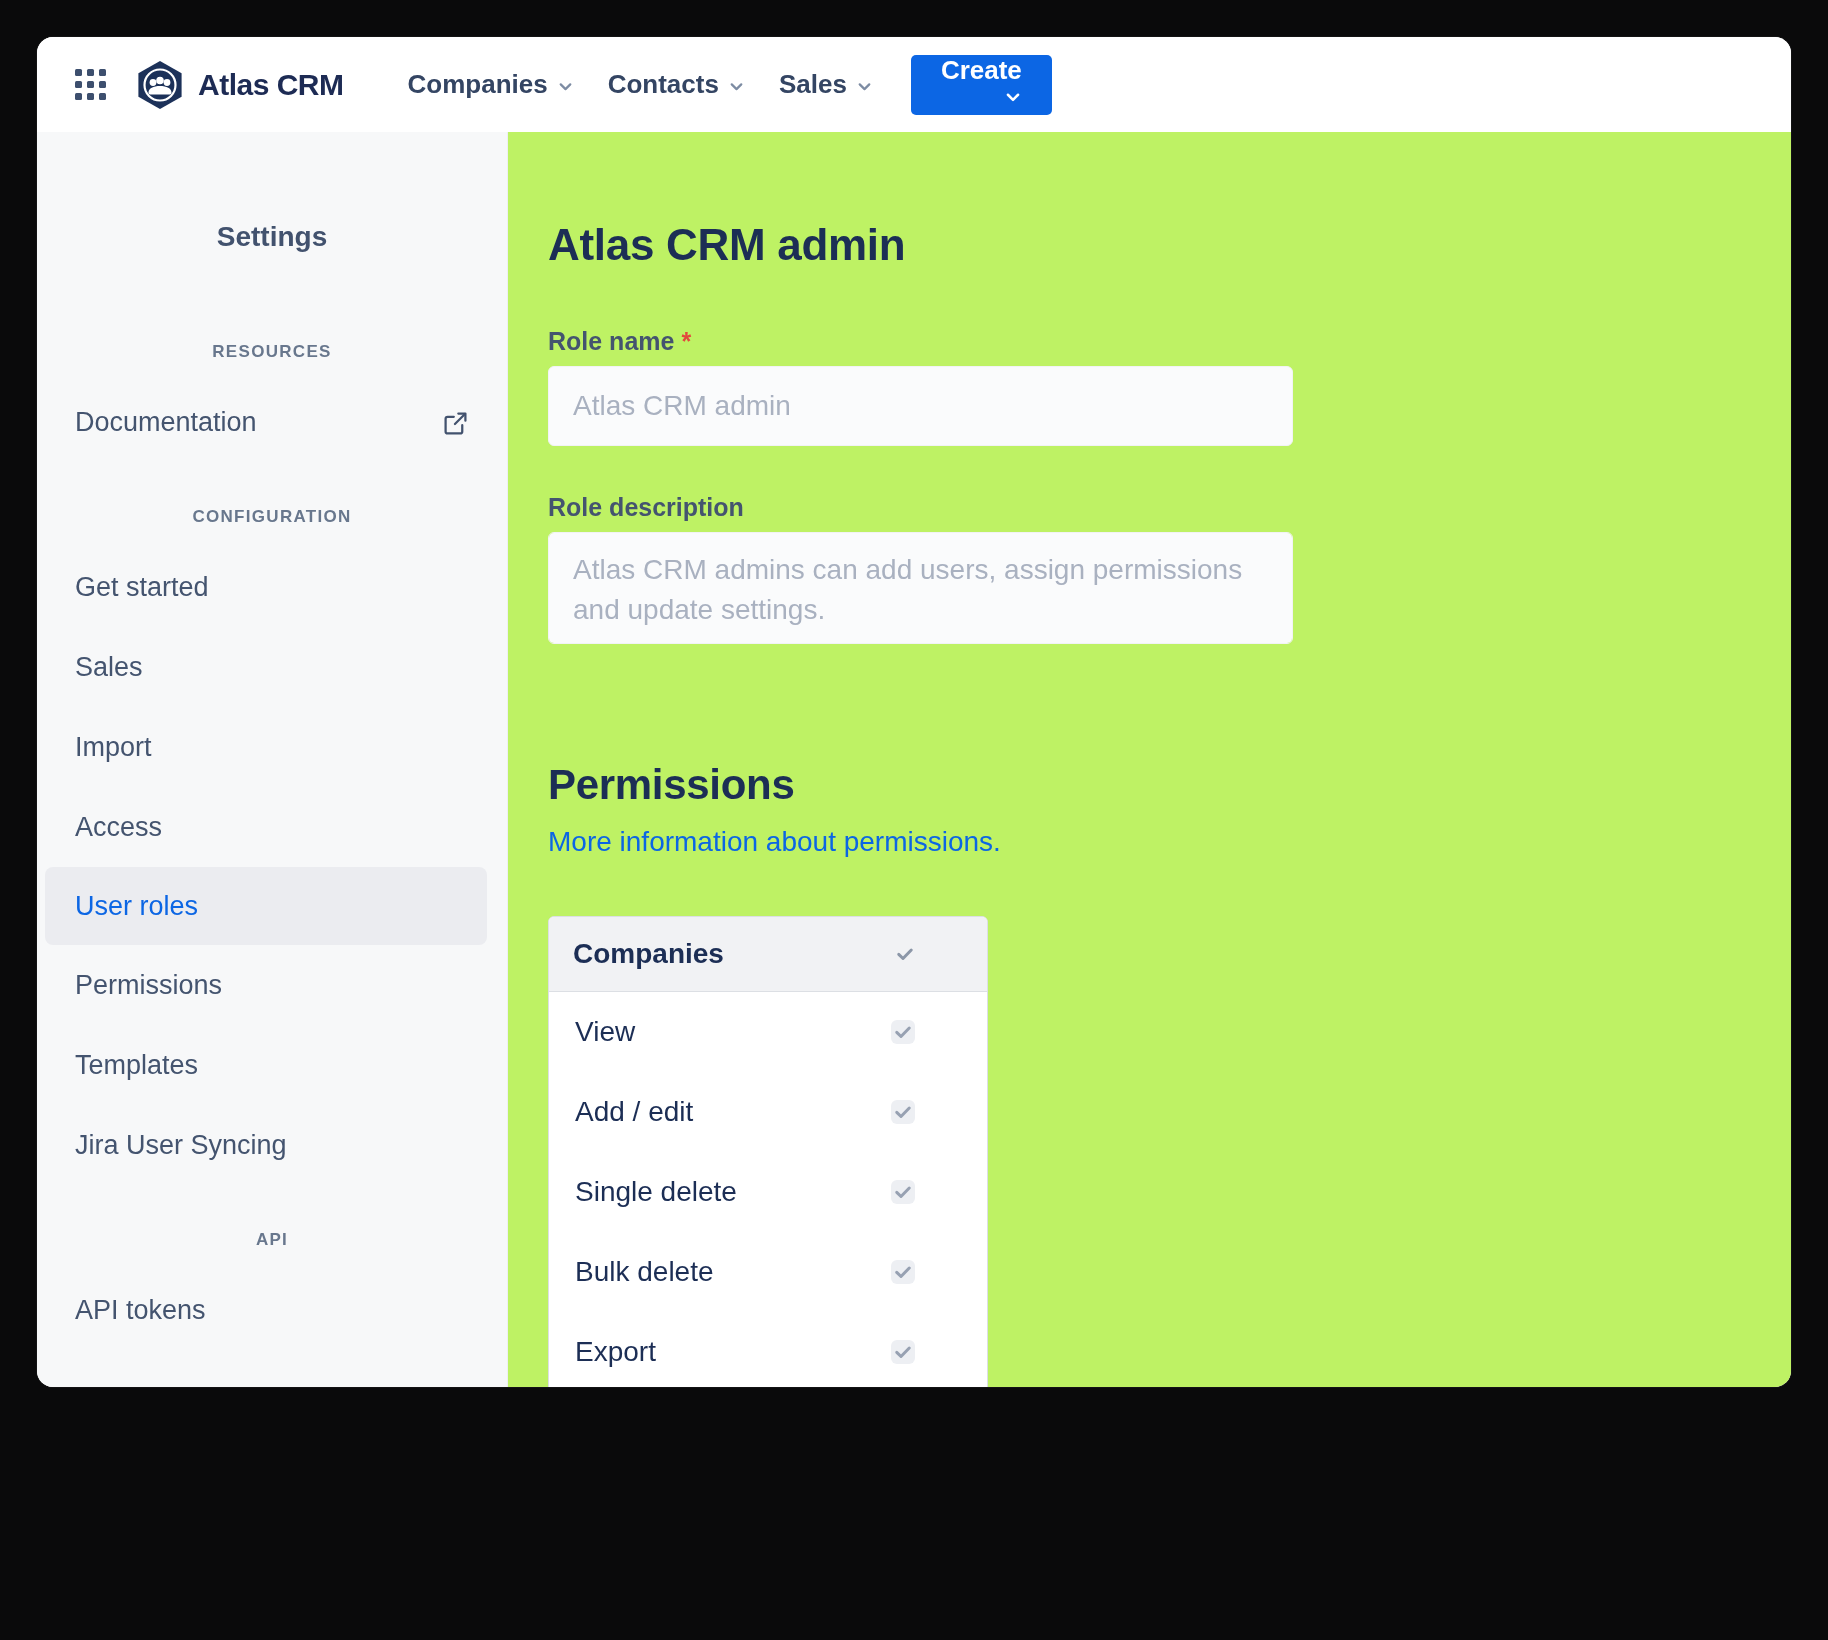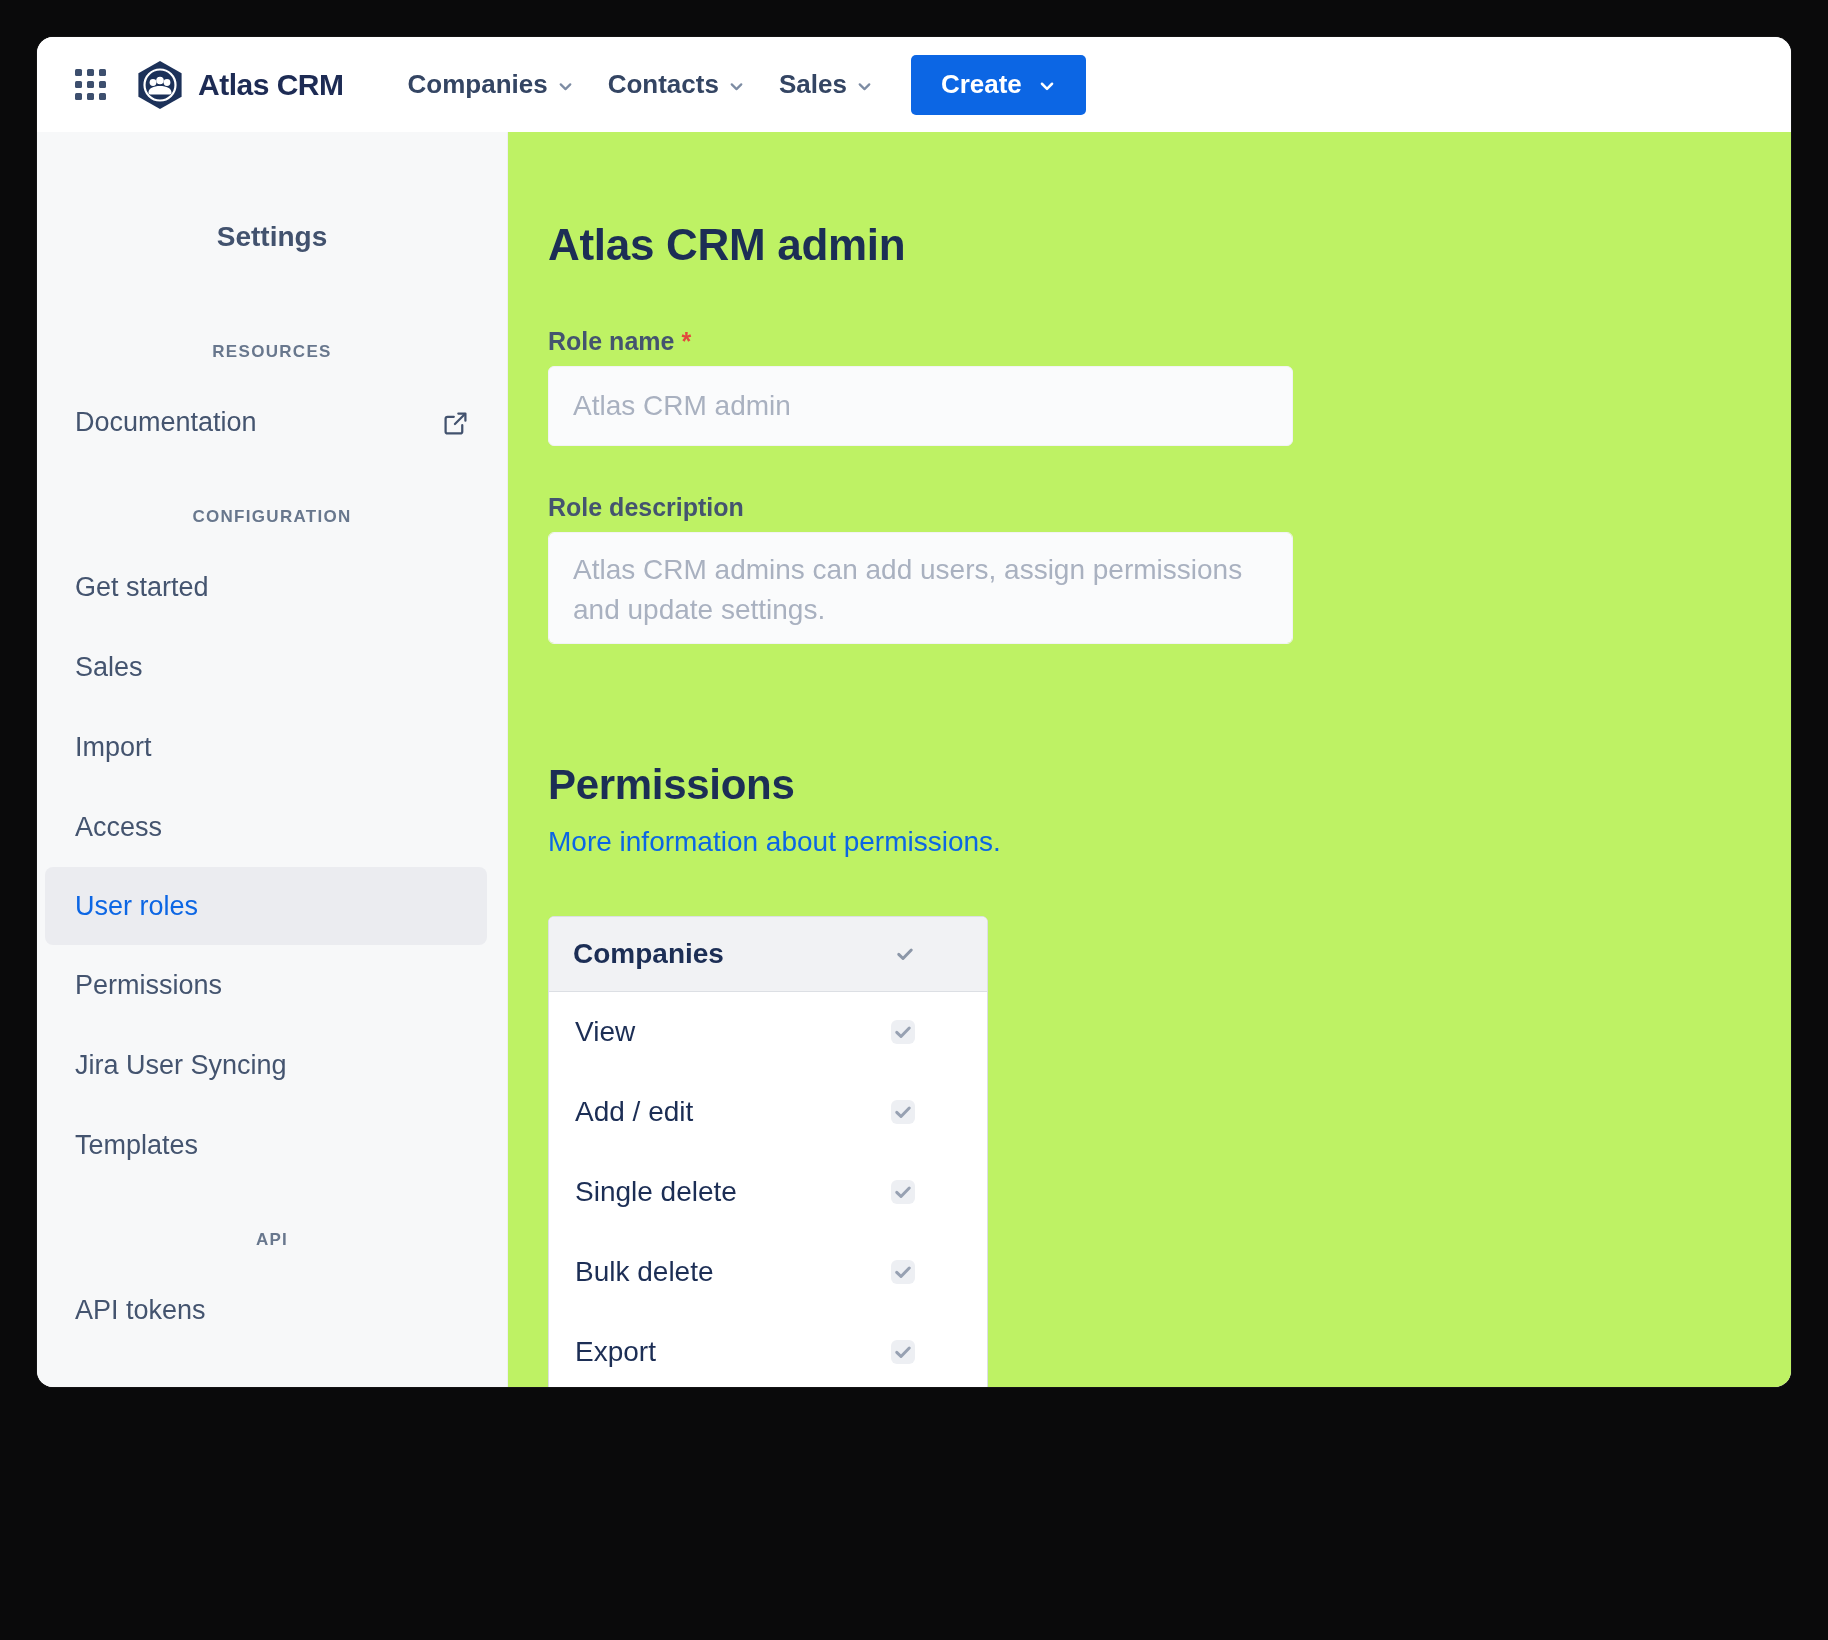--- a/index.html
+++ b/index.html
@@ -33,21 +33,21 @@
   .nav-item {
     display:flex; align-items:center; margin-left:34px;
     font-size:26px; font-weight:600; color:#344563; cursor:pointer;
     white-space:nowrap;
   }
   .nav-item svg { margin-left:9px; margin-top:3px; }
   .create-btn {
     margin-left:38px; height:60px; padding:0 30px;
     background:#0C66E4; color:#ffffff; border:none; border-radius:5px;
     font-size:26px; font-weight:700; font-family:inherit;
-    display:flex; align-items:center; cursor:pointer;
+    display:flex; align-items:flex-end; cursor:pointer;flex-direction:column;
   }
   .create-btn svg { margin-left:16px; margin-top:2px; }
 
   
   aside {
     position:absolute; left:0; top:95px; bottom:0; width:471px;
     background:#F7F8F9; border-right:1px solid #EEEFF2;text-align:center;
   }
   .side-title {
     margin-top:88px; padding:0 38px;
@@ -213,24 +213,24 @@
         <div class="side-item">
           <span>Access</span>
         </div>
         <div class="side-item active">
           <span>User roles</span>
         </div>
         <div class="side-item">
           <span>Permissions</span>
         </div>
         <div class="side-item">
+          <span>Templates</span>
+        </div>
+        <div class="side-item">
           <span>Jira User Syncing</span>
-        </div>
-        <div class="side-item">
-          <span>Templates</span>
         </div>
         <div class="side-heading later">API</div>
         <div class="side-item">
           <span>API tokens</span>
         </div>
       </div>
   </aside>
 
   <main>
     <h1>Atlas CRM admin</h1>

